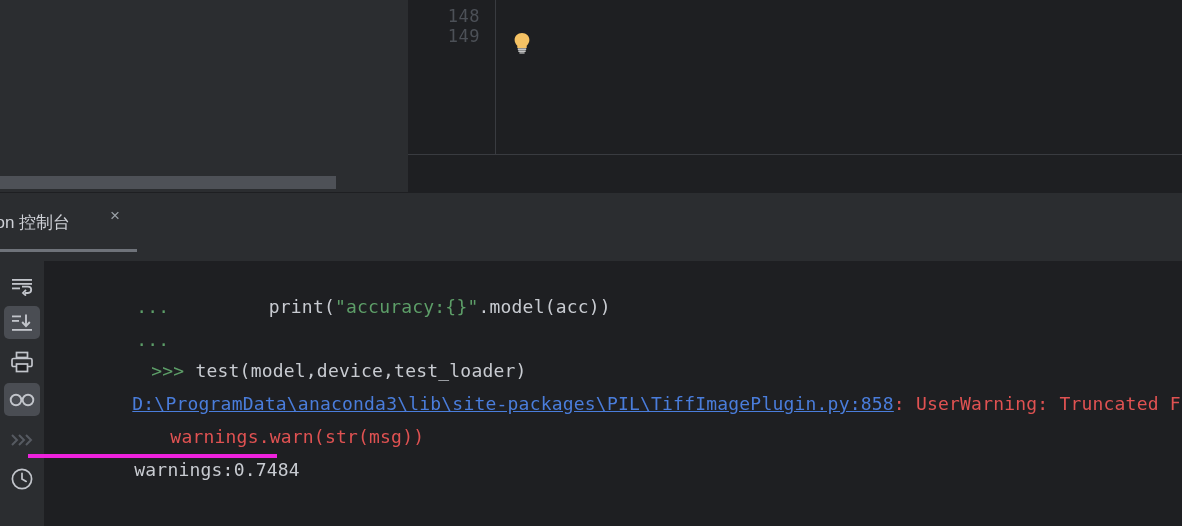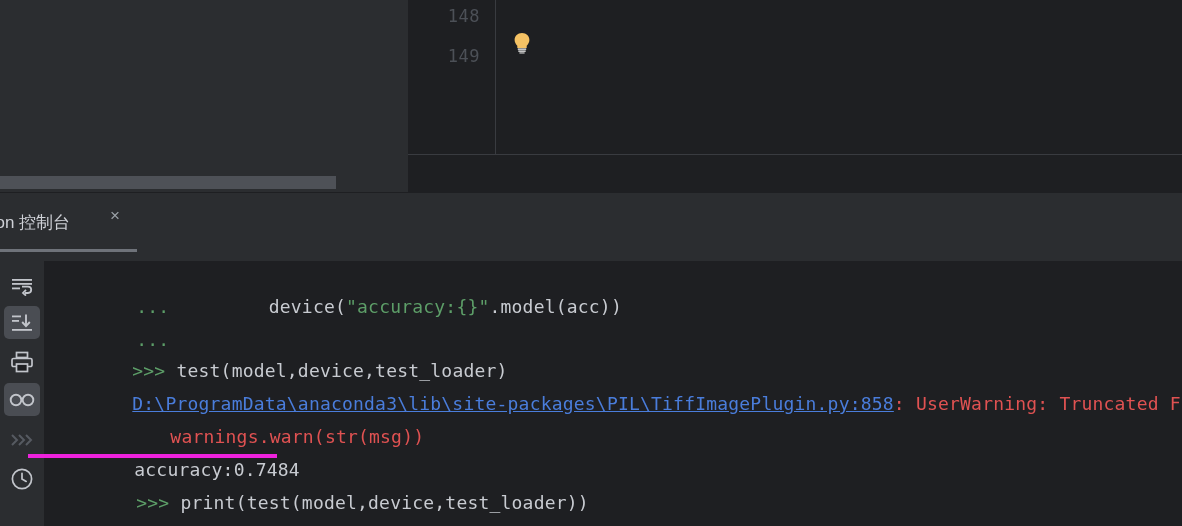--- a/index.html
+++ b/index.html
@@ -142,21 +142,21 @@
     <div class="left-panel-bottom-edge"></div>
 
     <div class="code-area">
       <div class="gutter"></div>
       <div class="gutter-sep"></div>
 
       <div class="code-row" style="top:0px;">
         <div class="ln">148</div>
       </div>
 
-      <div class="code-row" style="top:40px;">
+      <div class="code-row" style="top:20px;">
         <div class="ln">149</div>
       </div>
 
 
       <div class="code-hsep"></div>
     </div>
 
     <div class="bulb">
       <svg width="20" height="22" viewBox="0 0 20 22">
         <path d="M10 1 C5.6 1 2.6 4.2 2.6 8 C2.6 10.6 4.1 12.4 5.3 13.8 L5.3 16 L14.7 16 L14.7 13.8 C15.9 12.4 17.4 10.6 17.4 8 C17.4 4.2 14.4 1 10 1 Z" fill="#f5c264"></path>
@@ -229,45 +229,42 @@
         <svg width="24" height="24" viewBox="0 0 24 24">
           <circle cx="12" cy="12" r="9.6" fill="none" stroke="#c2c5cb" stroke-width="1.7"></circle>
           <path d="M12 6.3 V12 L16.2 14.4" fill="none" stroke="#c2c5cb" stroke-width="1.7" stroke-linecap="round"></path>
         </svg>
       </div>
     </div>
 
     <div class="console-text-area">
 
       <div class="cline" style="top:-4px; left:4px;">
-        <span class="c-dots">... </span><span class="c-code">        device(</span><span class="c-str">"accuracy:{}"</span><span class="c-code">.model(acc))</span>
+        <span class="c-dots">... </span><span class="c-code">        print(</span><span class="c-str">"accuracy:{}"</span><span class="c-code">.model(acc))</span>
       </div>
 
       <div class="cline" style="top:29px; left:4px;">
         <span class="c-dots">... </span>
       </div>
 
-      <div class="cline" style="top:60px; left:0;">
+      <div class="cline" style="top:60px; left:19px;">
         <span class="c-prompt">&gt;&gt;&gt; </span><span class="c-code">test(model,device,test_loader)</span>
       </div>
 
       <div class="cline" style="top:93px; left:0px;text-align:right;">
         <span class="c-link">D:\ProgramData\anaconda3\lib\site-packages\PIL\TiffImagePlugin.py:858</span><span class="c-err">: UserWarning: Truncated F</span>
       </div>
 
       <div class="cline" style="top:126px; left:16px;">
         <span class="c-err">  warnings.warn(str(msg))</span>
       </div>
 
       <div class="cline" style="top:159px; left:2px;">
-        <span class="c-out">accuracy:0.7484</span>
-      </div>
-
-      <div class="cline" style="top:192px; left:4px;">
-        <span class="c-prompt">&gt;&gt;&gt; </span><span class="c-code">print(test(model,device,test_loader))</span>
-      </div>
+        <span class="c-out">warnings:0.7484</span>
+      </div>
+
     </div>
 
   </div>
 
   <div class="pink-underline"></div>
 
 </div>
 
 </body></html>

